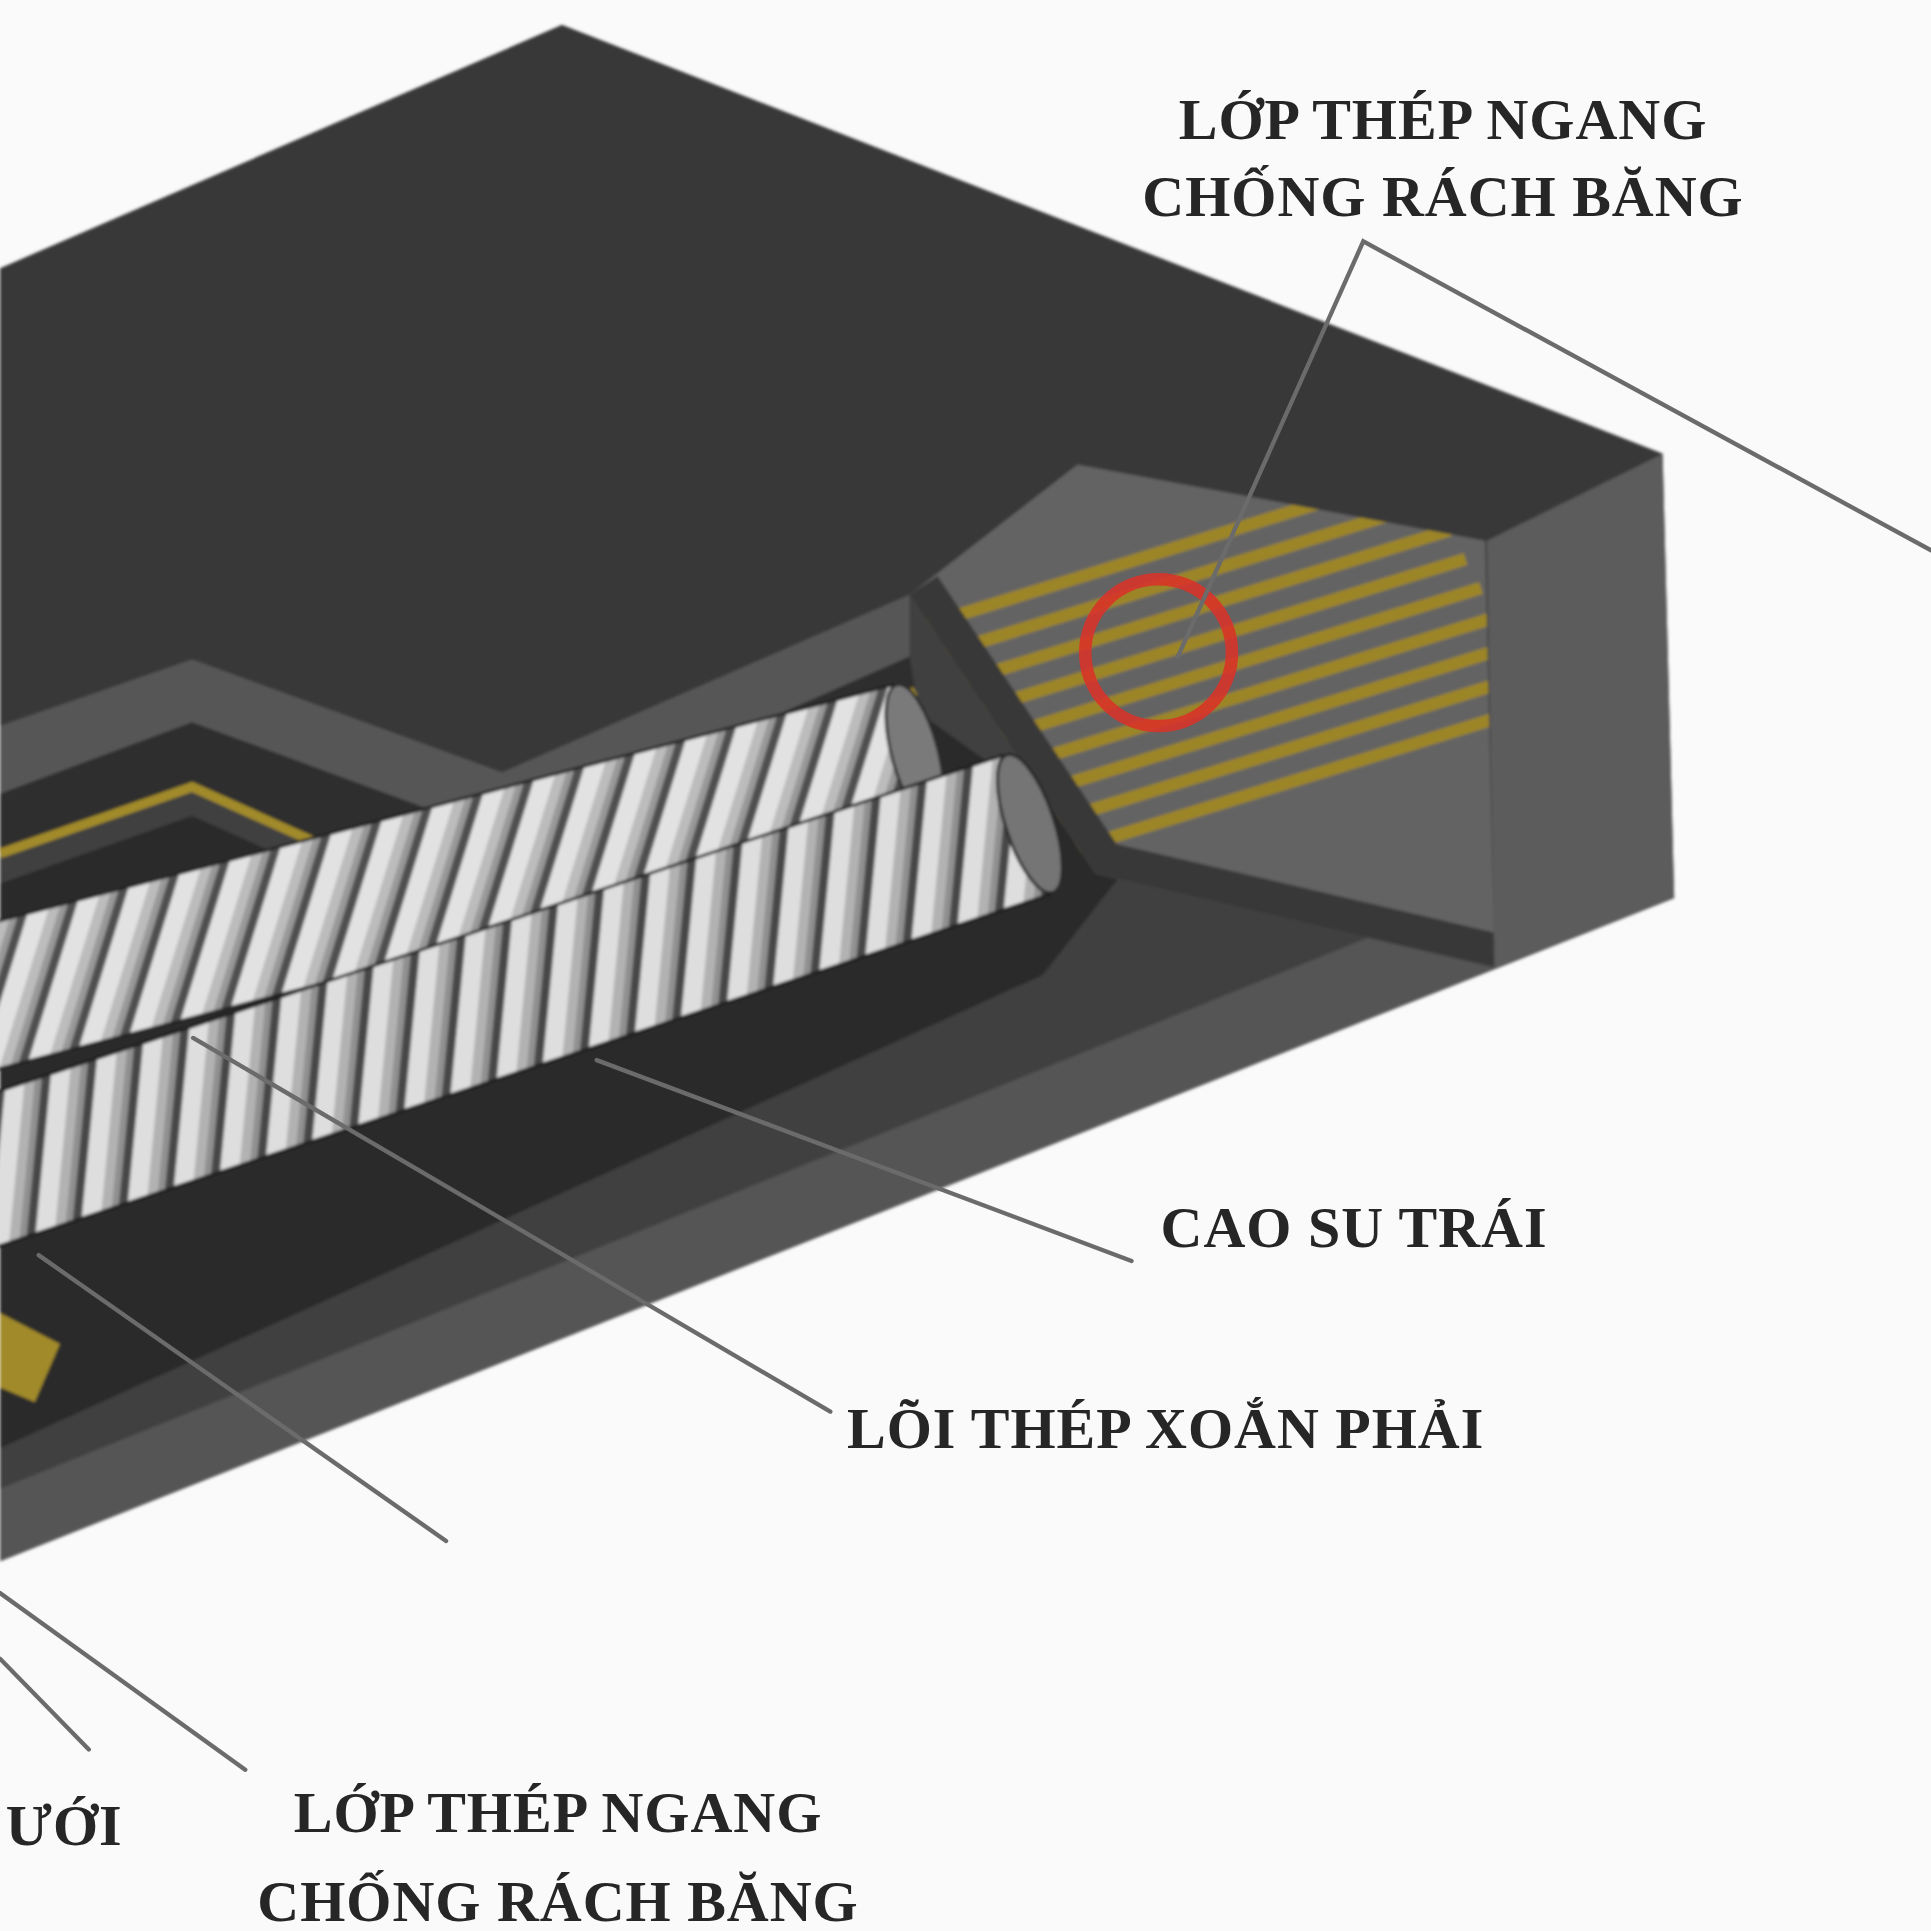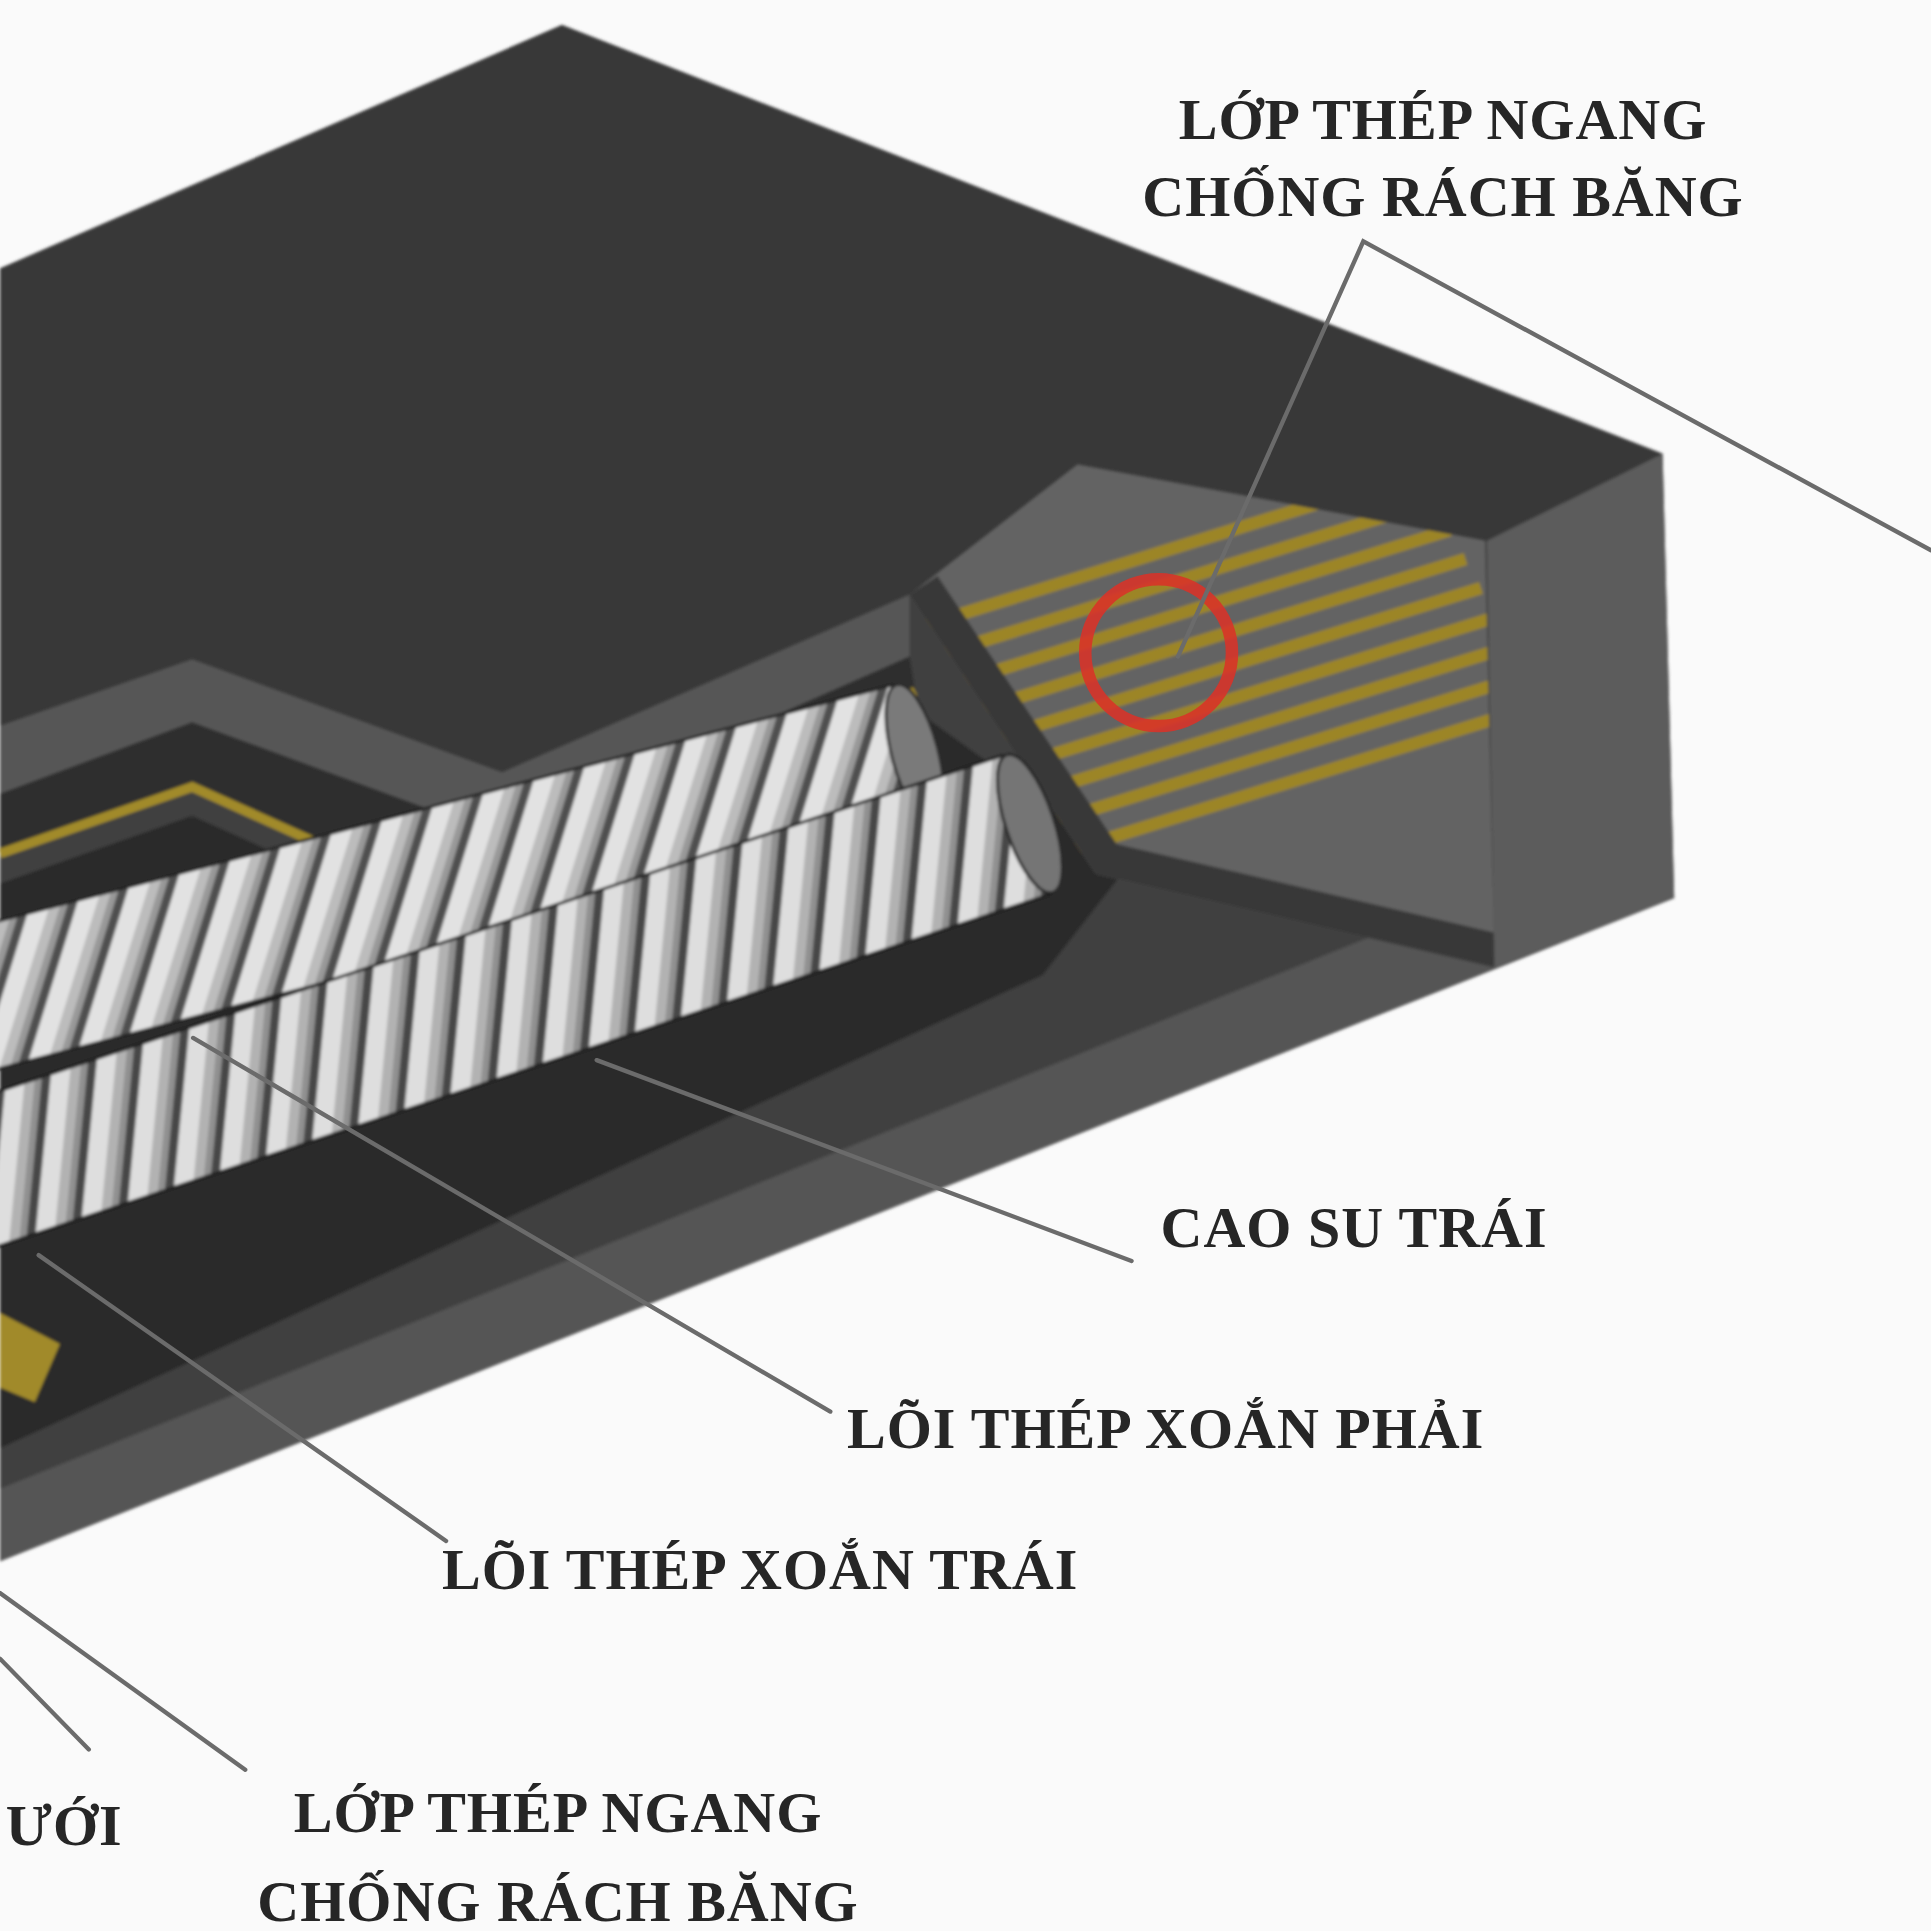--- a/index.html
+++ b/index.html
@@ -116,21 +116,20 @@
 
   <div class="lbl centered two-line-tr" style="left:1443px;top:81px;">
     <span class="ln">LỚP THÉP NGANG</span>
     <span class="ln">CHỐNG RÁCH BĂNG</span>
   </div>
 
   <div class="lbl centered" style="left:1354px;top:1193px;">CAO SU TRÁI</div>
 
   <div class="lbl" style="left:847px;top:1394px;">LÕI THÉP XOẮN PHẢI</div>
 
-  <div class="lbl" style="left:442px;top:1535px;">LÕI THÉP XOẮN TRÁI</div>
 
   <div class="lbl" style="left:5.8px;top:1791px;">ƯỚI</div>
 
   <div class="lbl centered two-line-b" style="left:558px;top:1768px;">
     <span class="ln">LỚP THÉP NGANG</span>
     <span class="ln">CHỐNG RÁCH BĂNG</span>
   </div>
 
 </div>
 

